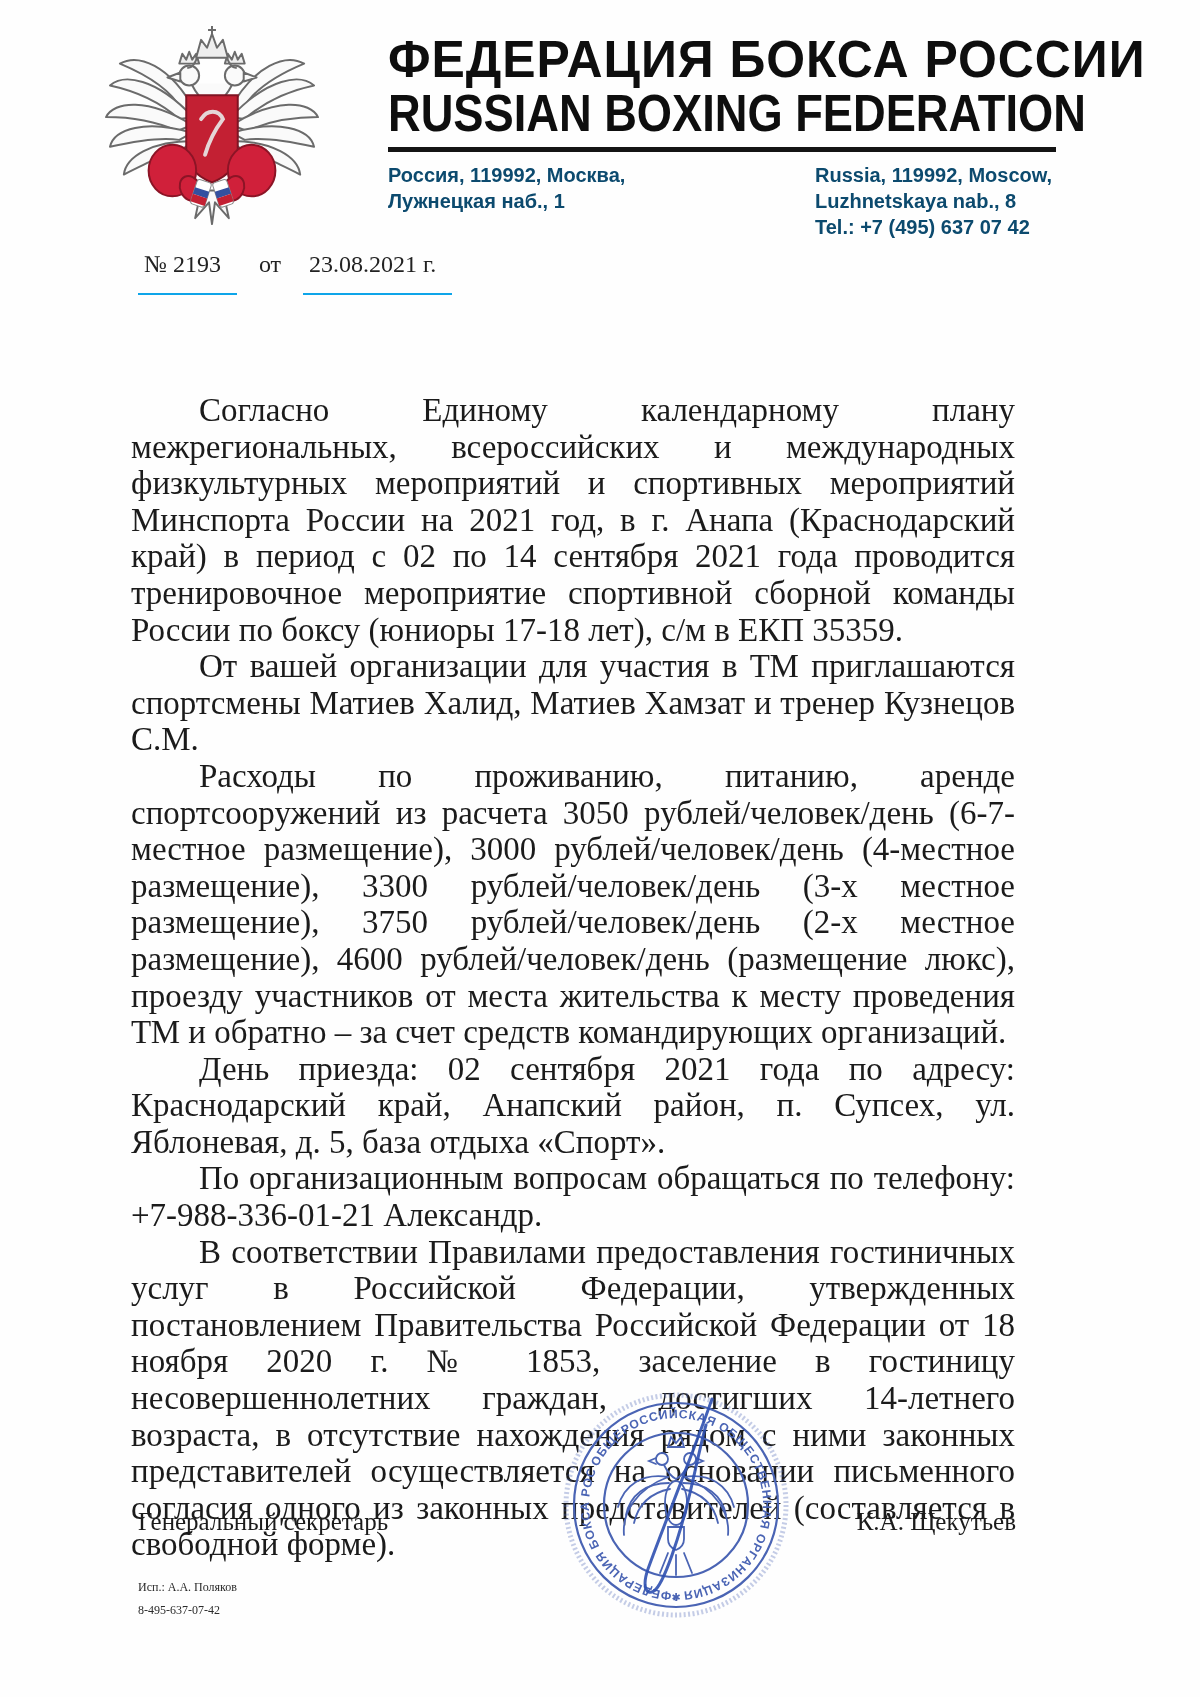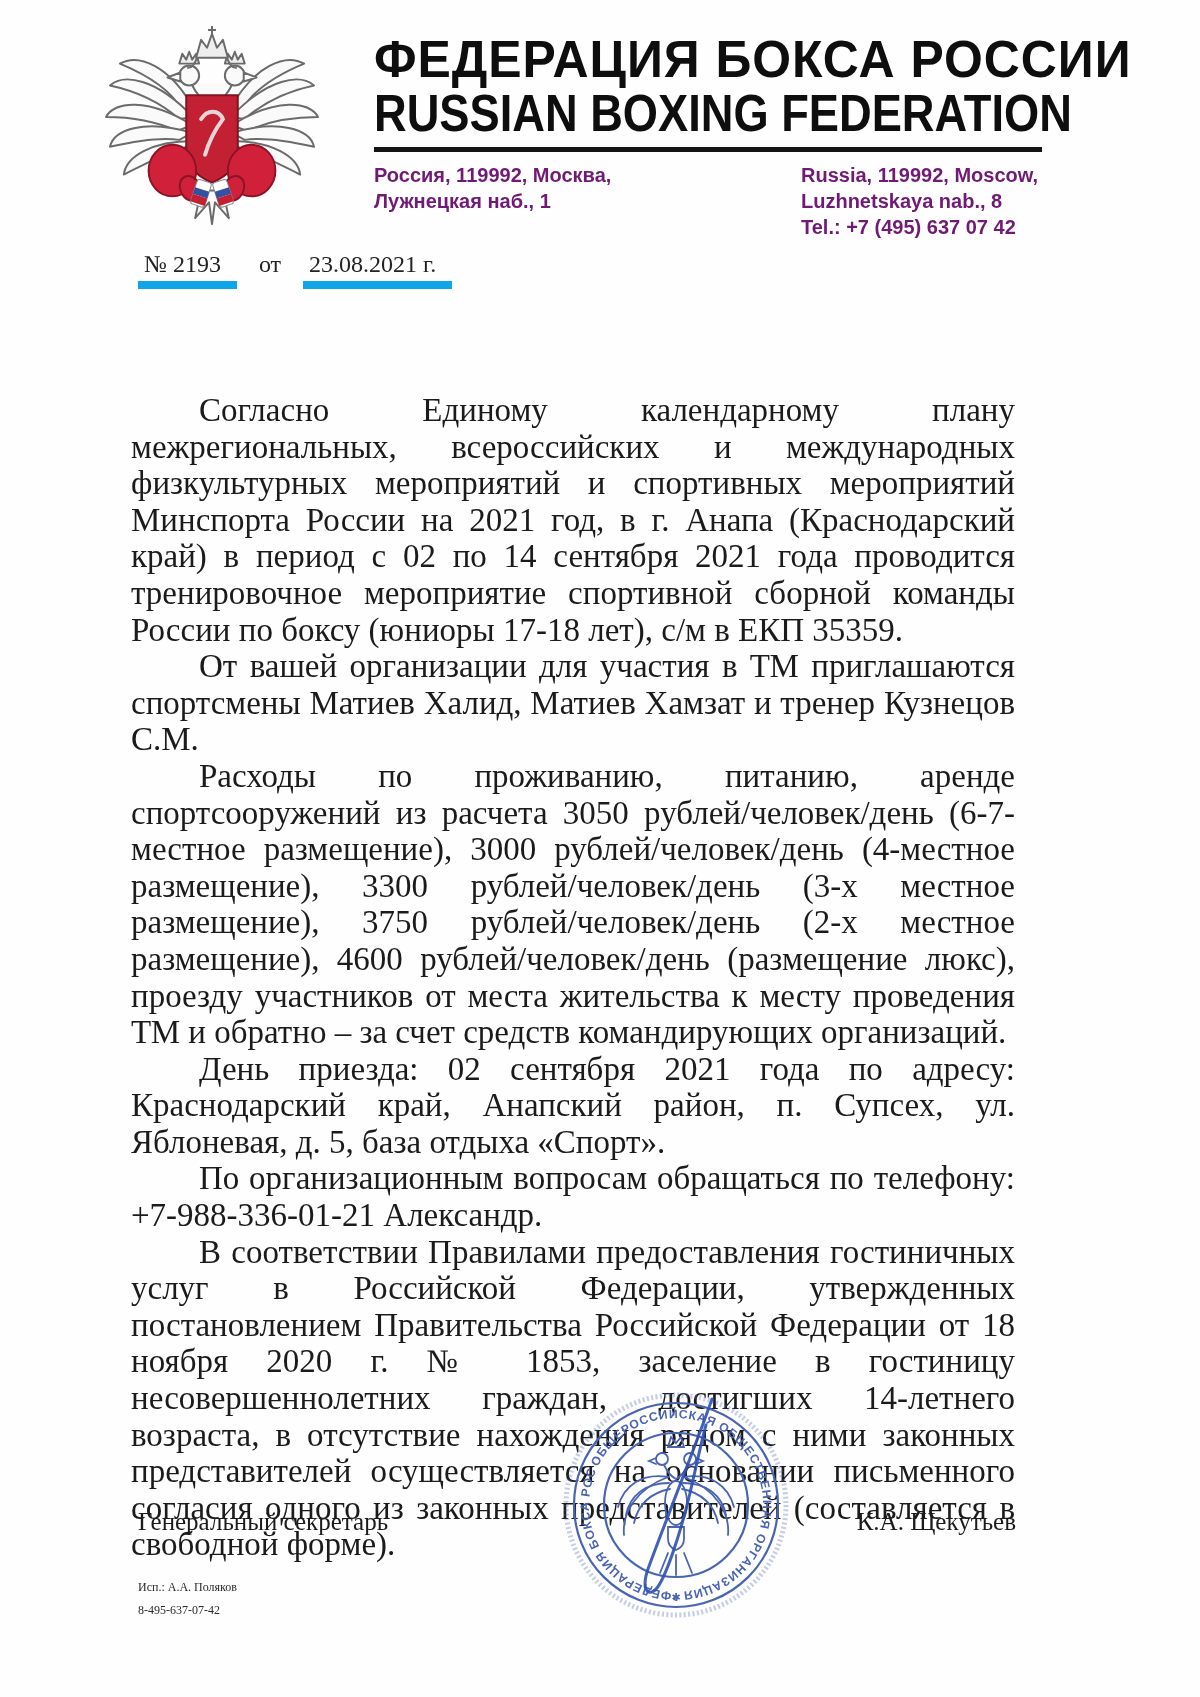--- a/index.html
+++ b/index.html
@@ -5,41 +5,41 @@
   html,body{margin:0;padding:0;background:#ffffff;}
   .page{
     position:relative;
     width:1200px;height:1697px;
     background:#fefefe;
     font-family:"Liberation Serif", serif;
     color:#1b1b1b;
     overflow:hidden;
   }
   
-  .letterhead{position:absolute;top:24px;left:98px;width:940px;display:flex;gap:48px;}
+  .letterhead{position:absolute;top:24px;left:98px;width:940px;display:flex;gap:62px;}
   .emblem{flex:0 0 228px;}
   .head-right{flex:1;padding-top:8px;}
   .title-ru{
     font-family:"Liberation Sans", sans-serif;font-weight:700;font-size:52px;line-height:1.04;
     letter-spacing:1px;color:#0e0e0e;white-space:nowrap;display:inline-block;
     transform:scaleX(0.96);transform-origin:left center;
   }
   .title-en{
     font-family:"Liberation Sans", sans-serif;font-weight:700;font-size:52px;line-height:1.04;
     color:#0e0e0e;white-space:nowrap;display:inline-block;
     transform:scaleX(0.87);transform-origin:left center;
   }
   .head-divider{width:668px;height:5px;background:#141414;margin:7px 0 10px 0;}
   .addr-row{display:flex;}
   .addr-col{width:427px;font-family:"Liberation Sans", sans-serif;font-weight:700;
-    font-size:20px;line-height:26px;color:#701a75;}
+    font-size:20px;line-height:26px;color:#0c4a6e;}
   .addr-col div{white-space:nowrap;}
   
   .ref-line{position:absolute;top:243px;left:138px;font-size:24px;color:#222;}
-  .underl{border-bottom:8px solid #0ea5e9;padding:0 16px 3px 6px;display:inline-block;}
+  .underl{border-bottom:2px solid #0ea5e9;padding:0 16px 15px 6px;display:inline-block;}
   .ot{margin:8px 16px;display:inline-block;}
   
   .addressee{position:absolute;top:294px;right:176px;text-align:center;
     font-size:25px;line-height:37px;}
   
   .body-text{position:absolute;top:392px;left:131px;width:884px;
     font-size:33px;line-height:36.6px;text-align:justify;}
   .body-text p{margin:0;text-indent:68px;}
   
   .sign-row{position:absolute;top:1464px;left:138px;width:878px;

